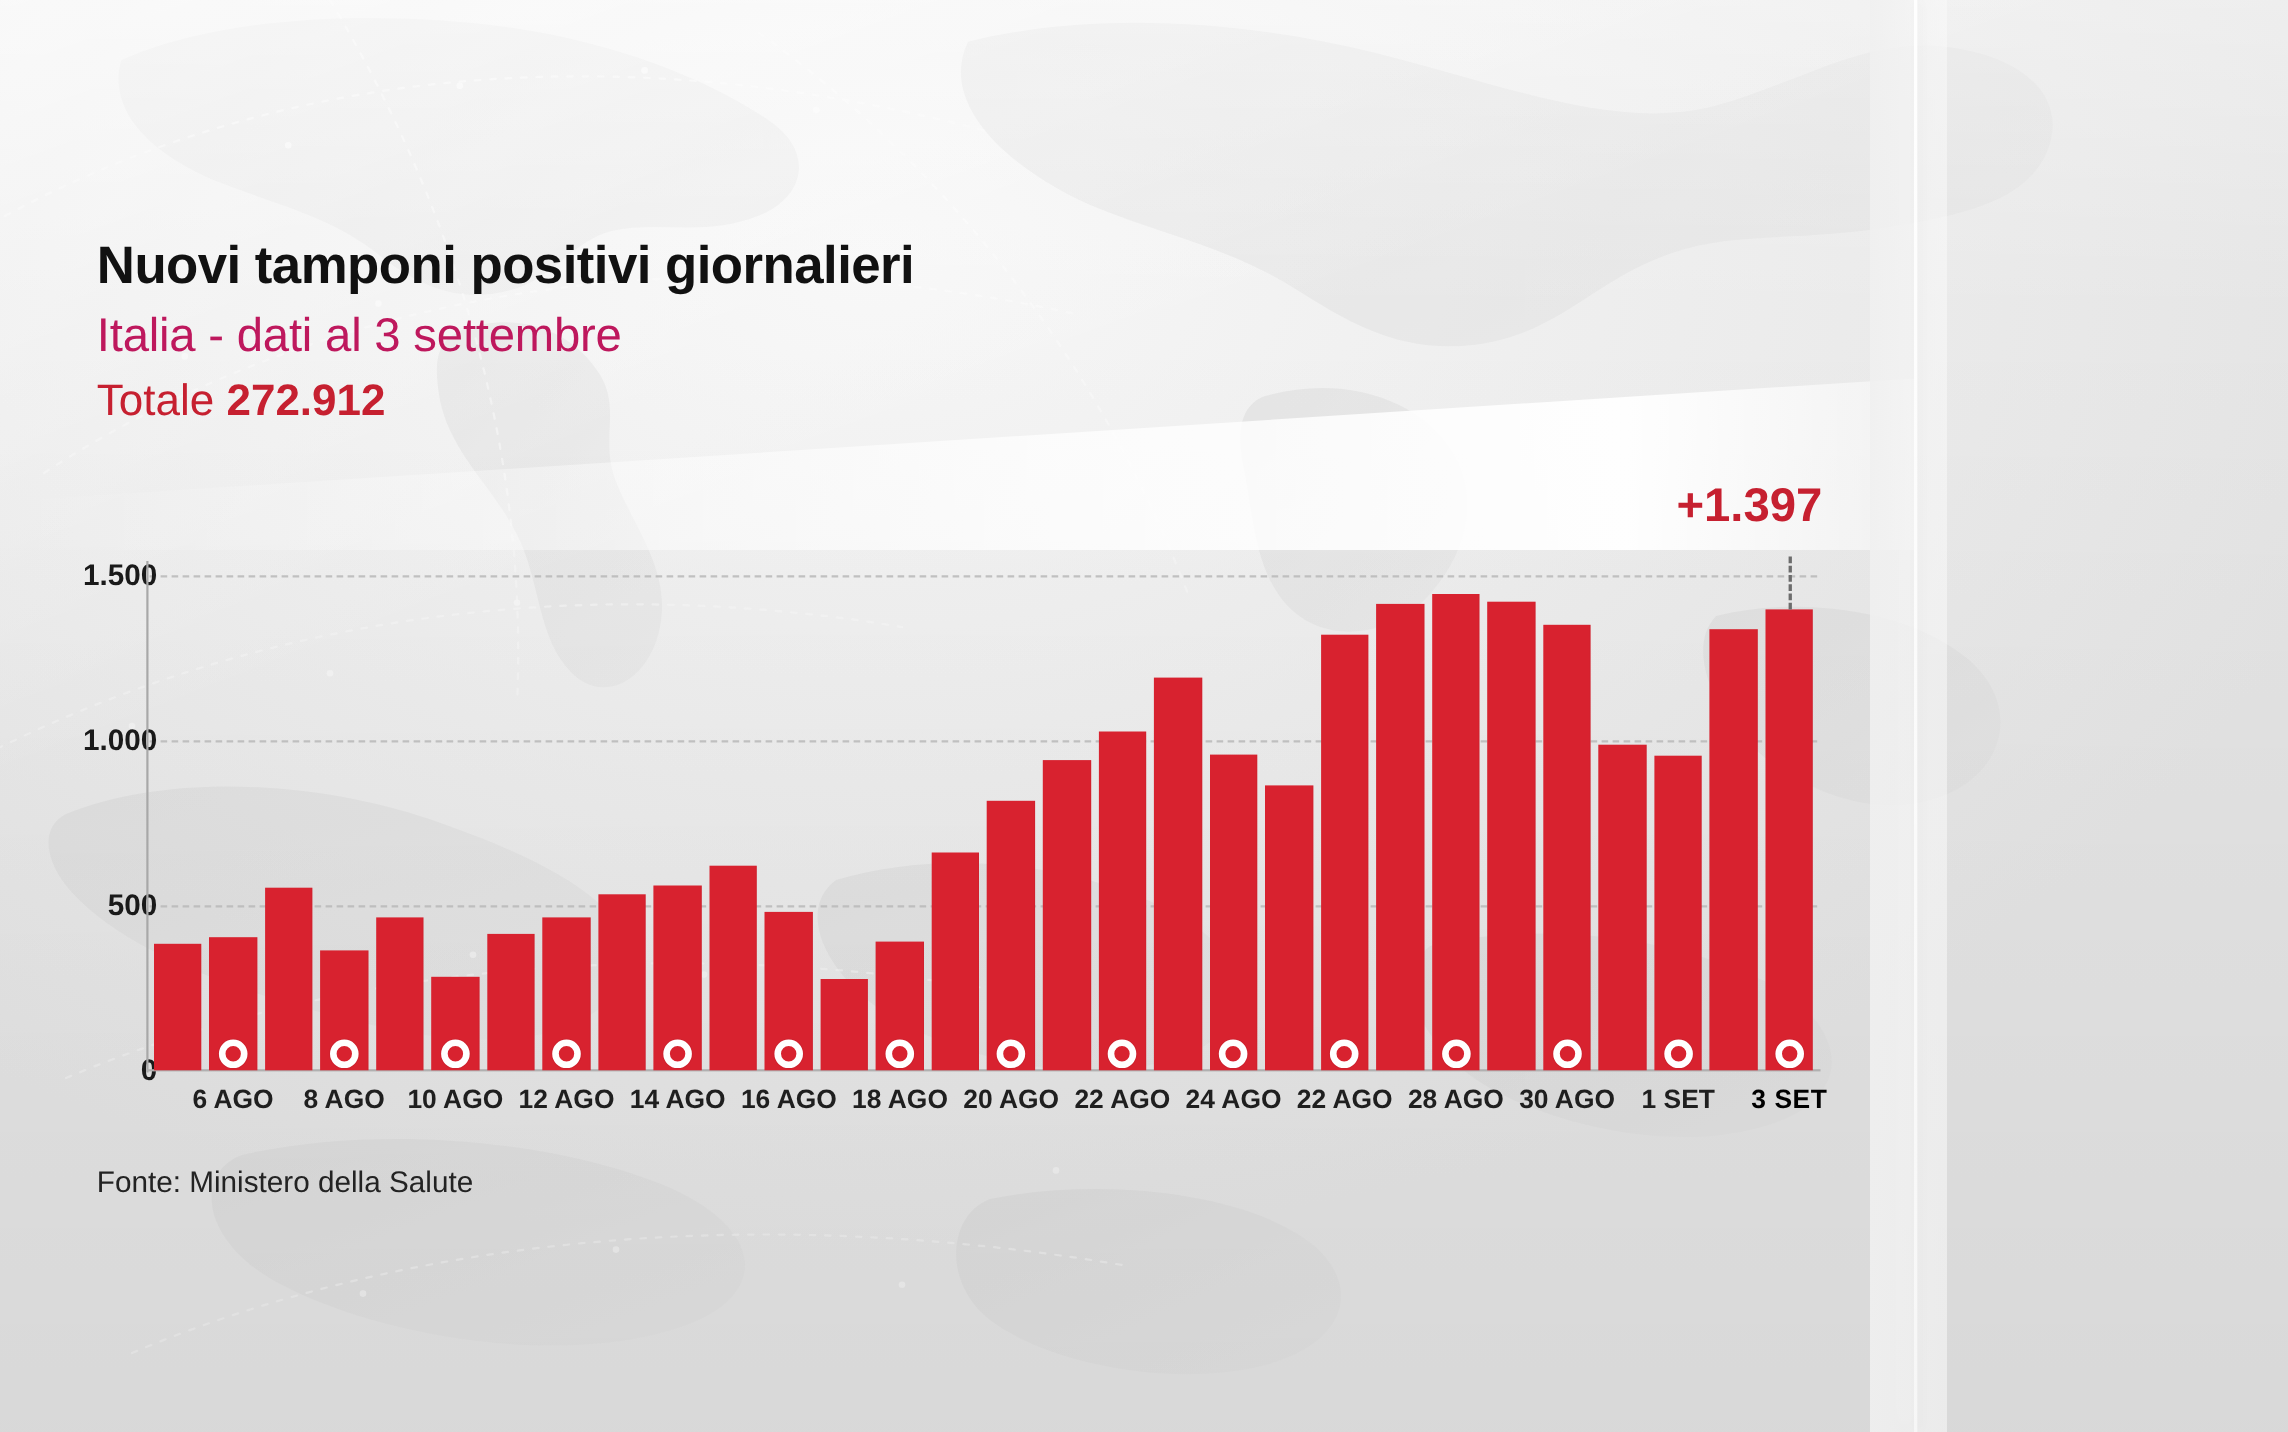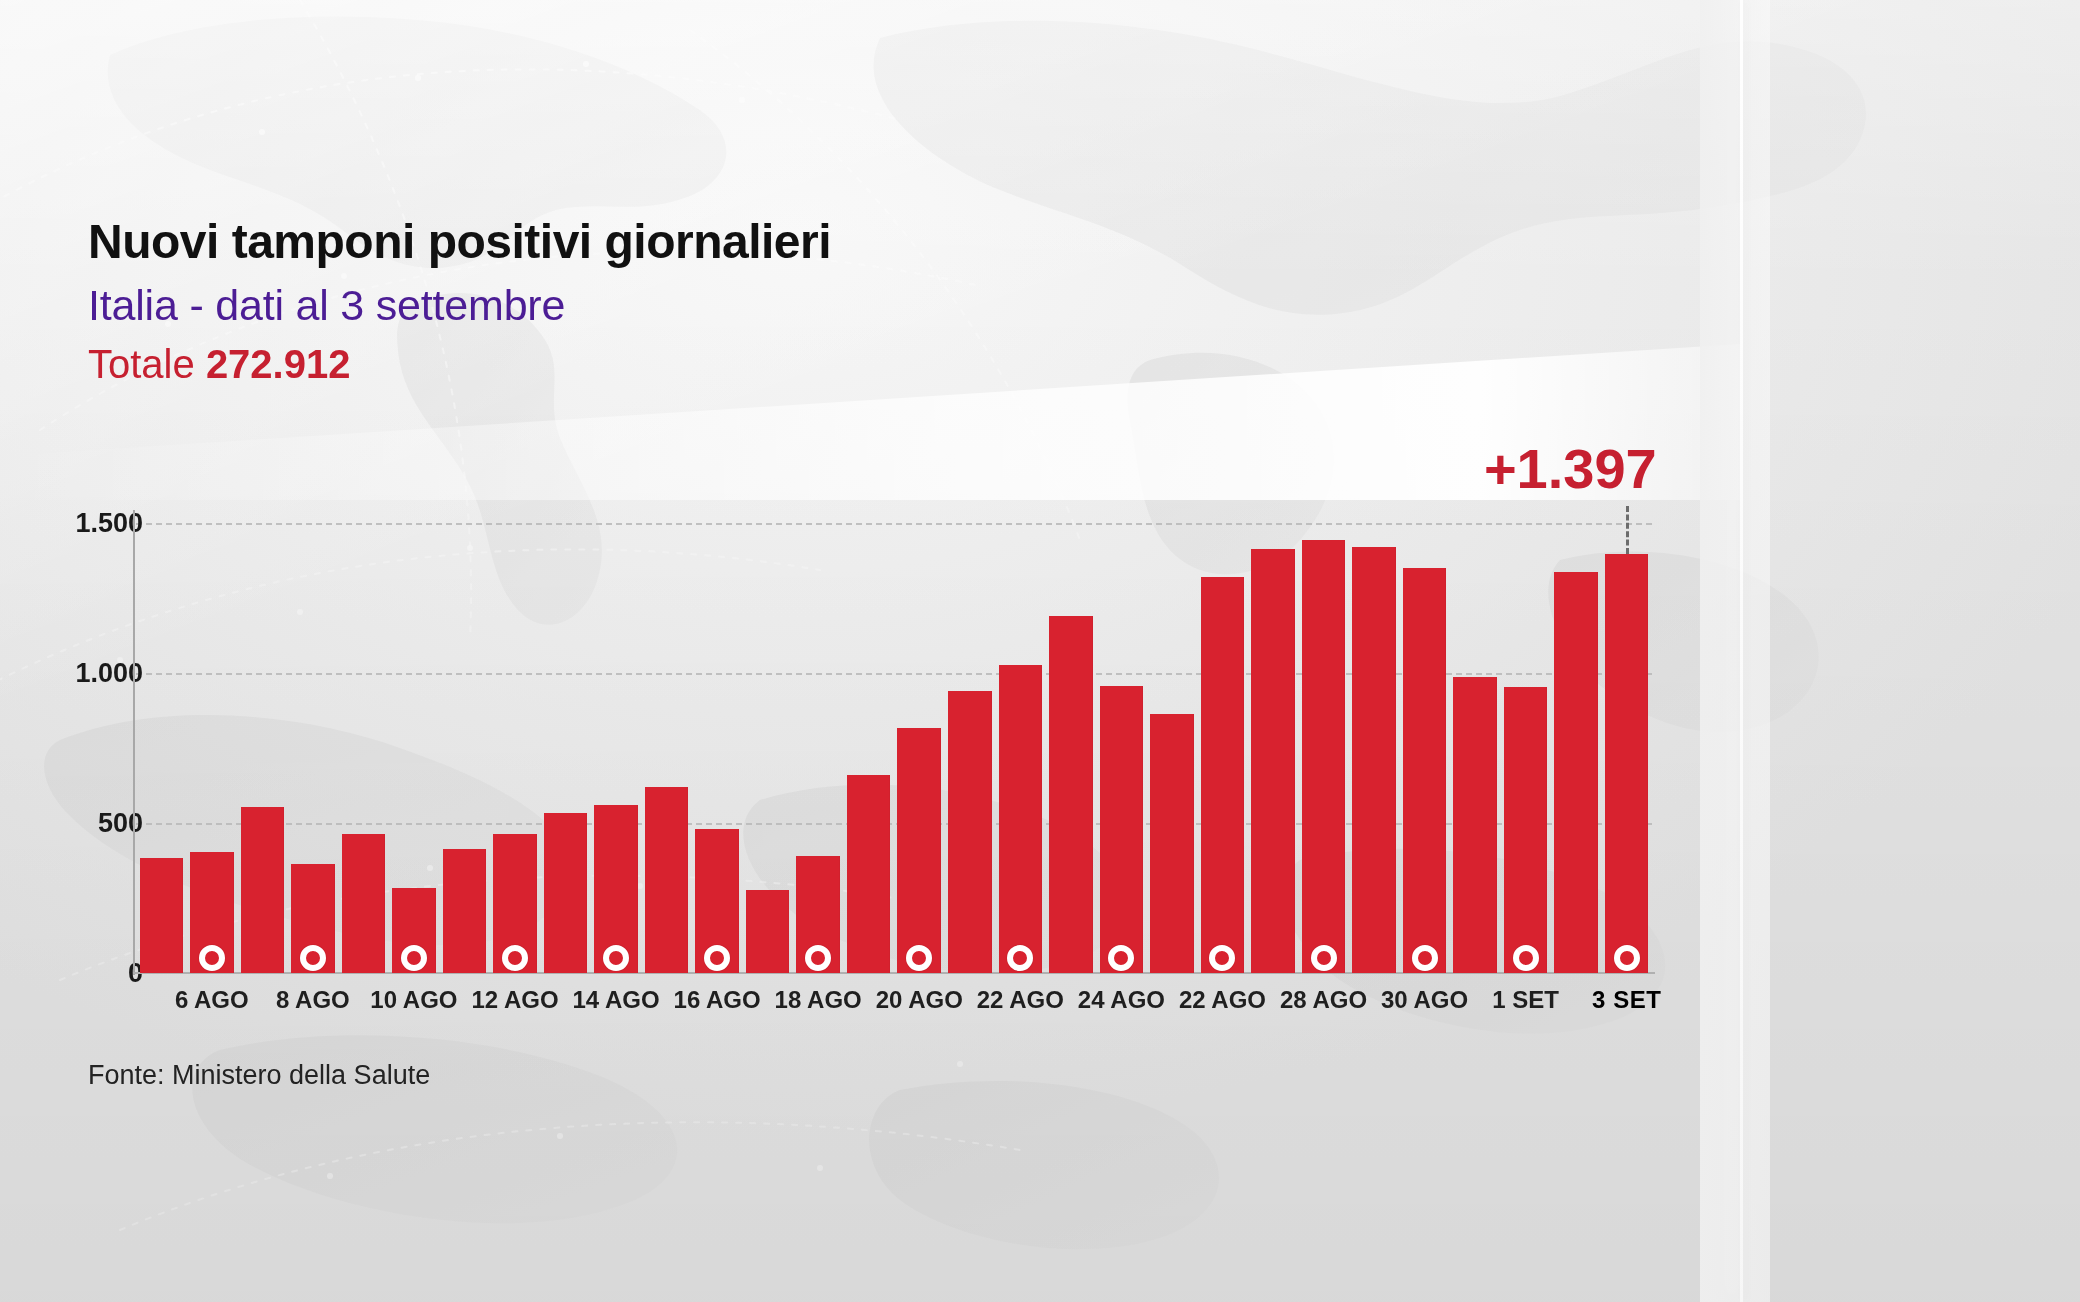--- a/index.html
+++ b/index.html
@@ -42,21 +42,21 @@
     background: linear-gradient(to right, rgba(240,240,240,.9), rgba(250,250,250,.55));
   }
 
   
   #header { position:absolute; left:88px; top:218px; width:1500px; }
   #title {
     font-size:48px; font-weight:700; color:#111; letter-spacing:-.5px;
     line-height:1.02; white-space:nowrap;
   }
   #subtitle {
-    margin-top:14px; font-size:43px; font-weight:400; color:#4c1d95;
+    margin-top:14px; font-size:43px; font-weight:400; color:#be185d;
     letter-spacing:-.2px; white-space:nowrap;
   }
   #total-line {
     margin-top:12px; font-size:40px; color:#c62030; white-space:nowrap;
   }
   #total-label { font-weight:400; }
   #total-value { font-weight:700; }
 
   
   #chart { position:absolute; left:0; top:0; width:1740px; height:1120px; }
@@ -96,21 +96,21 @@
   #xlabels { position:absolute; left:136px; top:986px; width:1516px; height:40px; }
   .xlabel {
     position:absolute; top:0; transform:translateX(-50%);
     font-size:24px; font-weight:700; color:#1f1f1f; white-space:nowrap;
   }
   .xlabel.highlight { color:#000; font-weight:700; letter-spacing:.5px; }
 
   
   #callout-value {
     position:absolute; left:1490px; top:425px; width:260px; text-align:right;
-    font-size:56px; font-weight:700; color:#c62030; white-space:nowrap;
+    font-size:43px; font-weight:700; color:#c62030; white-space:nowrap;
   }
   #callout-stem {
     position:absolute; left:1628px; top:495px; width:0; height:48px;
     border-left:3px dashed #6c6c6c;
   }
 
   #source {
     position:absolute; left:88px; top:1060px;
     font-size:27px; font-weight:400; color:#232323; white-space:nowrap;
   }

